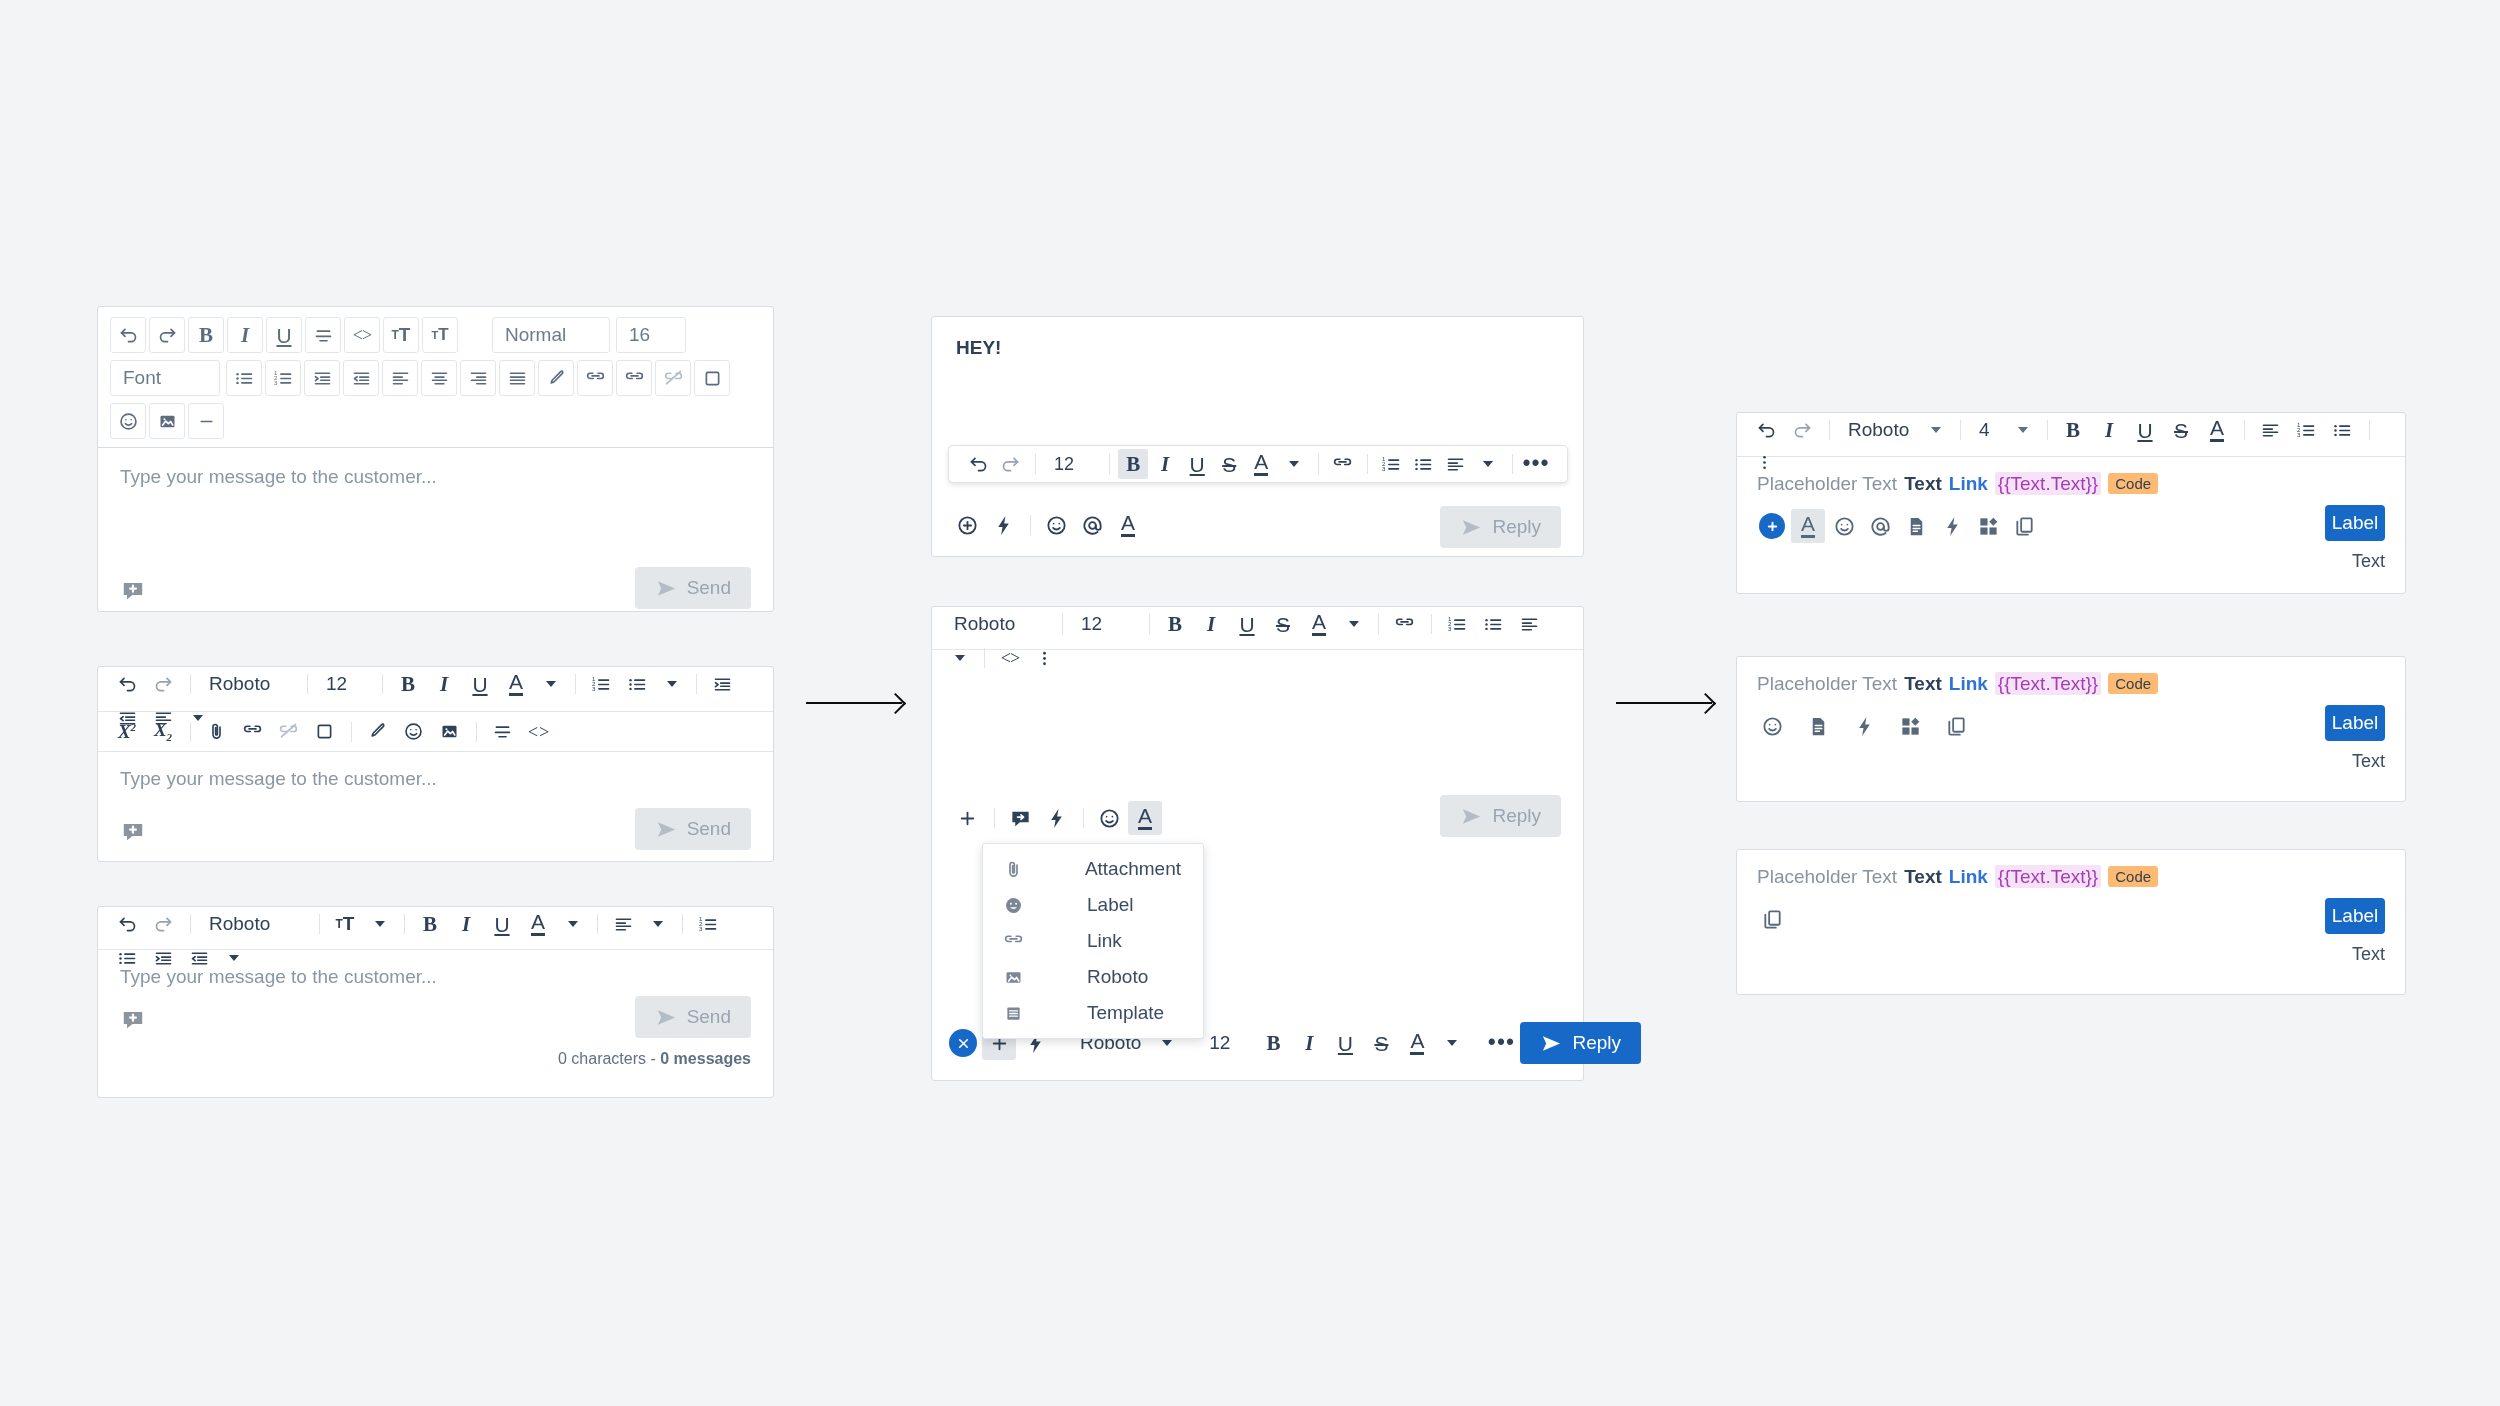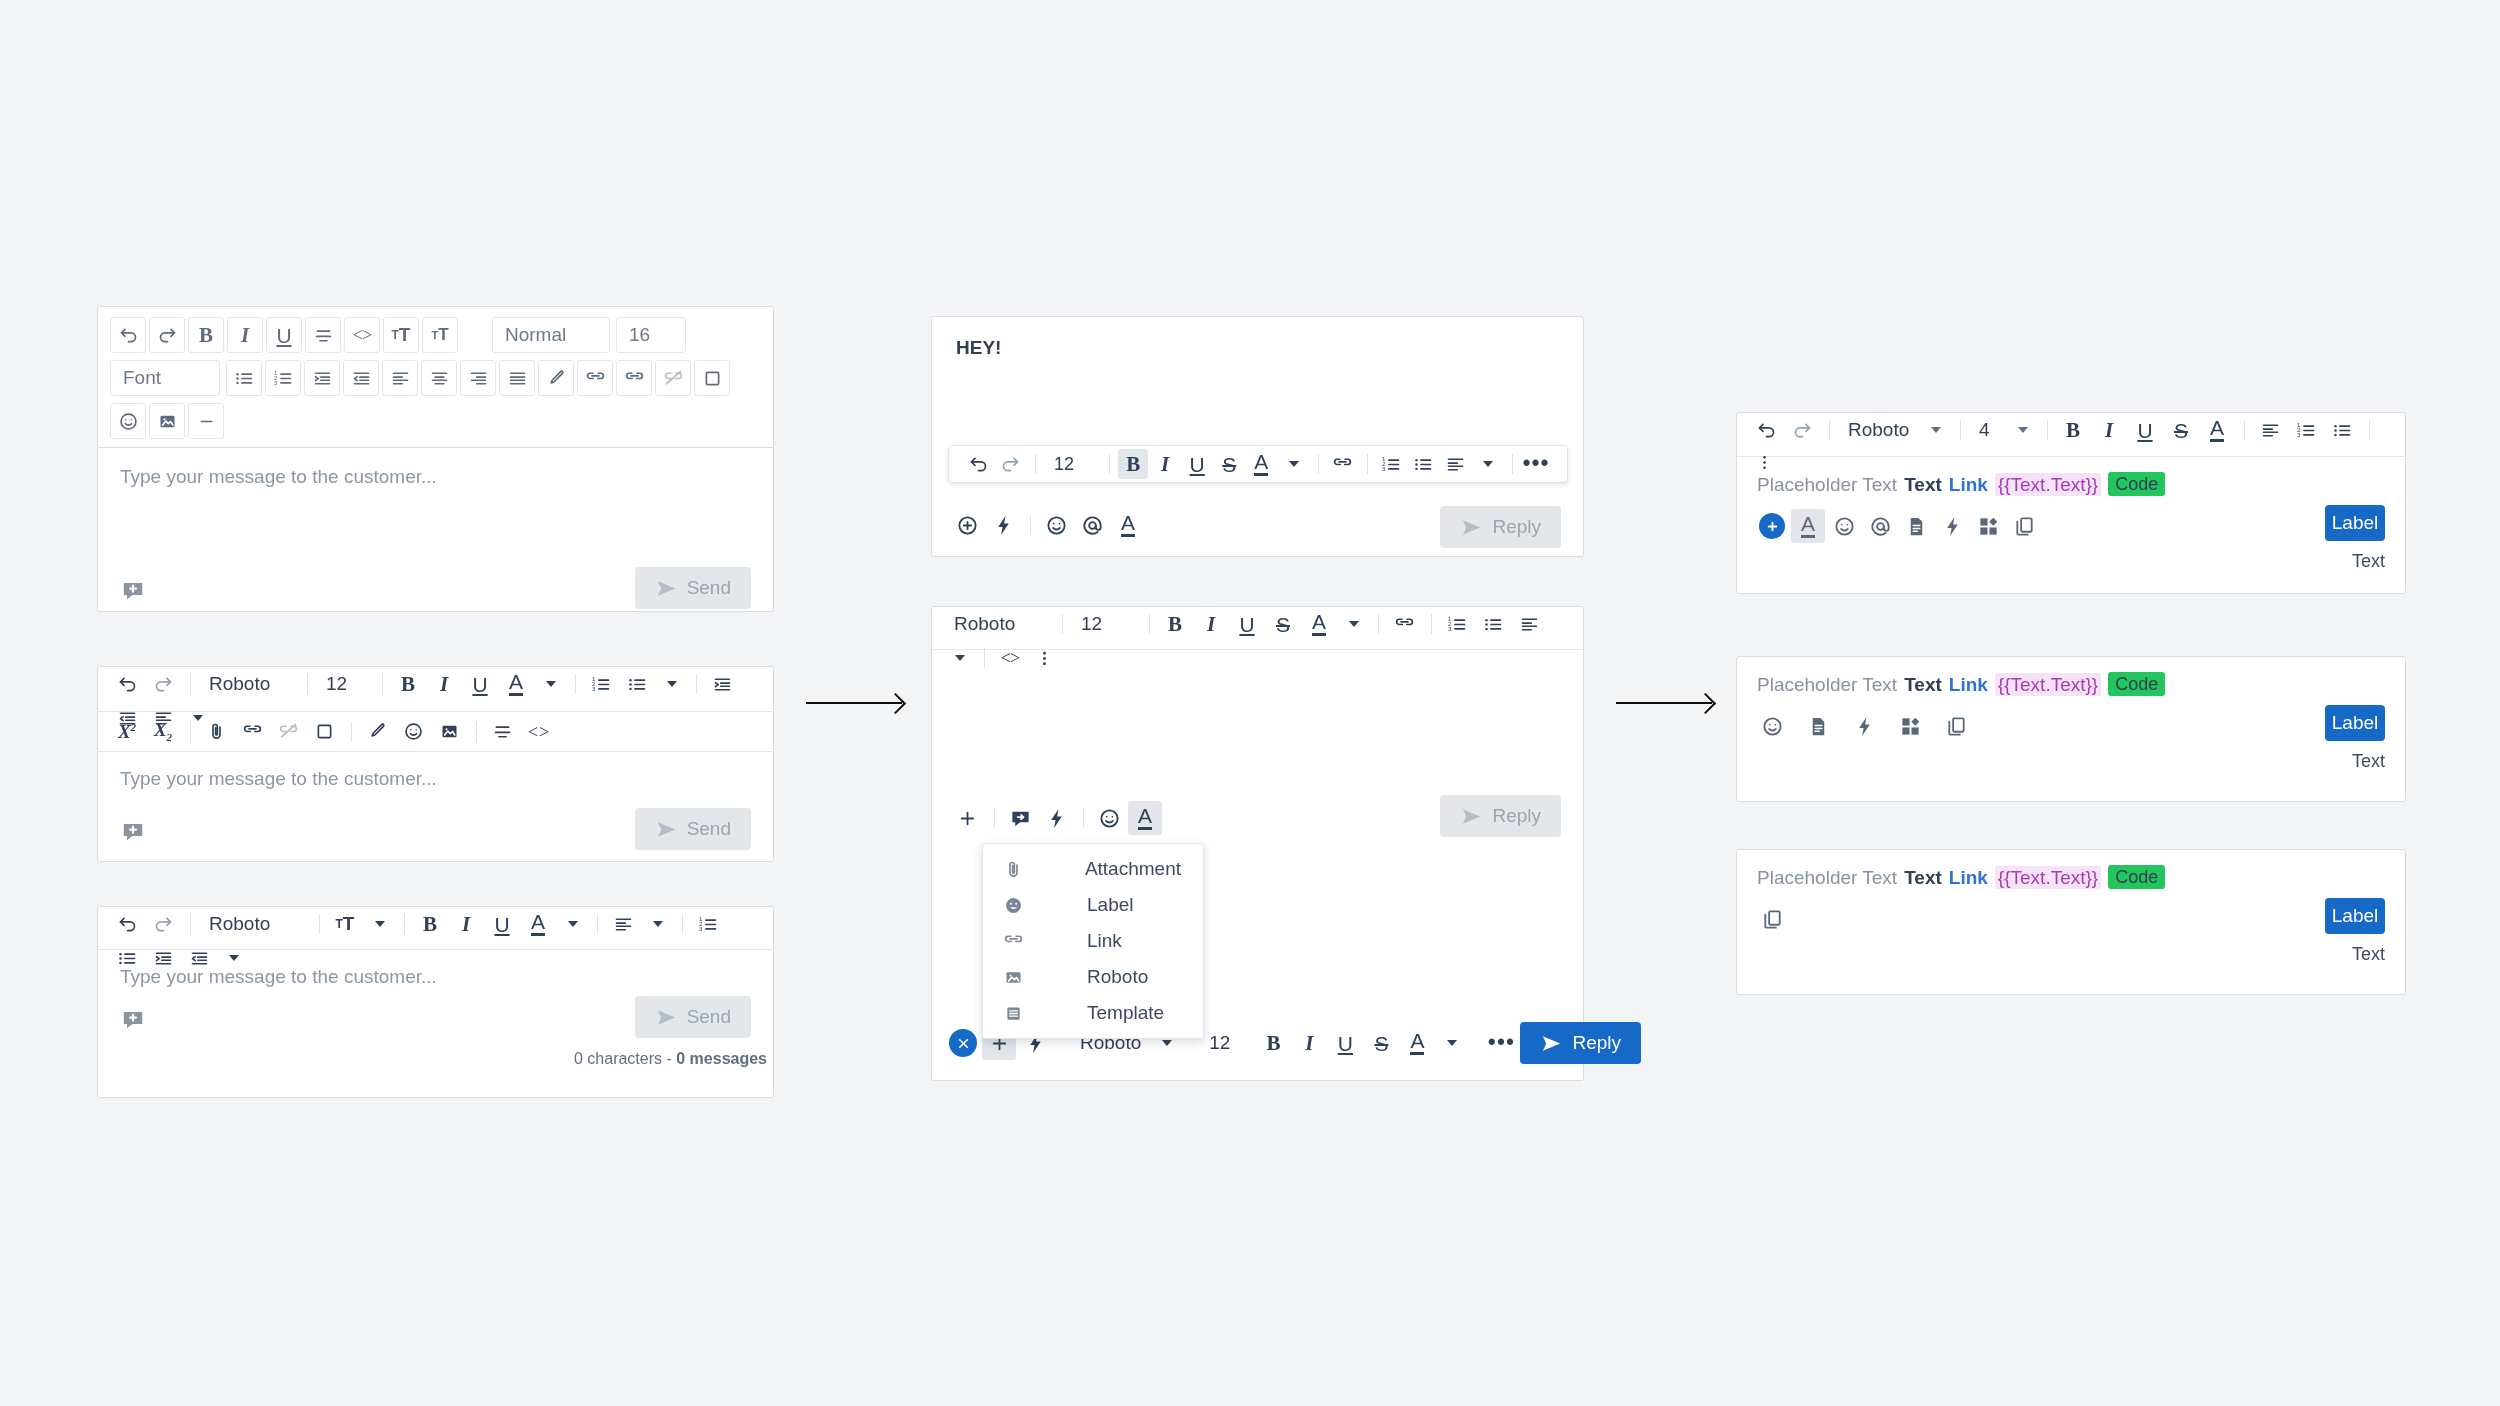--- a/index.html
+++ b/index.html
@@ -108,21 +108,21 @@
   .menu-item { display:flex; align-items:center; height:36px; padding:0 22px 0 20px;gap:40px; }
   .menu-item .mi { width:26px; color:#6b7786; display:flex; align-items:center; }
   .menu-item .ml { font-size:19px; color:#3c4c60; margin-left:18px; }
 
   
   .rt { font-size:19px; line-height:1; display:flex; align-items:center; gap:7px; }
   .rt .c-ph { color:#8893a2; }
   .rt .c-tx { color:#2f4158; font-weight:700; }
   .rt .c-lk { color:#2f73d8; font-weight:700; }
   .rt .c-var { color:#a83bb8; background:#f6e3f8; padding:2px 3px; border-radius:2px; }
-  .rt .c-code { color:#33414f; background:#22c55e; padding:3px 7px; border-radius:3px; font-size:18px; }
+  .rt .c-code { color:#33414f; background:#fdba74; padding:3px 7px; border-radius:3px; font-size:15px; }
 
   .labelbtn {
     background:#1769c8; color:#fff; border-radius:4px;
     font-size:19px; height:36px; padding:0 20px;
     display:flex; align-items:center; justify-content:center;
   }
   .undertext { font-size:18px; color:#3c4c60; }
   .plusblue { width:26px;height:26px;border-radius:50%;background:#1769c8;color:#fff;display:flex;align-items:center;justify-content:center; }
   .xblue { width:28px;height:28px;border-radius:50%;background:#1769c8;color:#fff;display:flex;align-items:center;justify-content:center; }
 
@@ -615,21 +615,21 @@
             <line x1="12" y1="8" x2="12" y2="13.5" stroke="#fff" stroke-width="2" stroke-linecap="round"></line>
             <line x1="9.3" y1="10.7" x2="14.7" y2="10.7" stroke="#fff" stroke-width="2" stroke-linecap="round"></line>
           </svg>
       </div>
       <div class="sendbtn" style="position:absolute;right:22px;top:46px;">
         <svg class="ico big" viewBox="0 0 24 24" style="fill:#b4bcc5;stroke:none;">
             <path d="M3 4.5 21 12 3 19.5 6.5 12z"></path>
           </svg>
         <span>Send</span>
       </div>
-      <div class="countline" style="position:absolute;right:6px;top:100px;">
+      <div class="countline" style="position:absolute;right:22px;top:100px;">
         <span>0 characters</span><span> - </span><b>0 messages</b>
       </div>
     </div>
   </div>
 
   <div class="panel" style="left:931px;top:316px;width:653px;height:241px;">
     <div class="body-area" style="height:100%;padding:20px 24px;">
       <div class="txt">HEY!</div>
 
       <div class="floatbar" style="left:16px;top:128px;width:620px;height:38px;">

